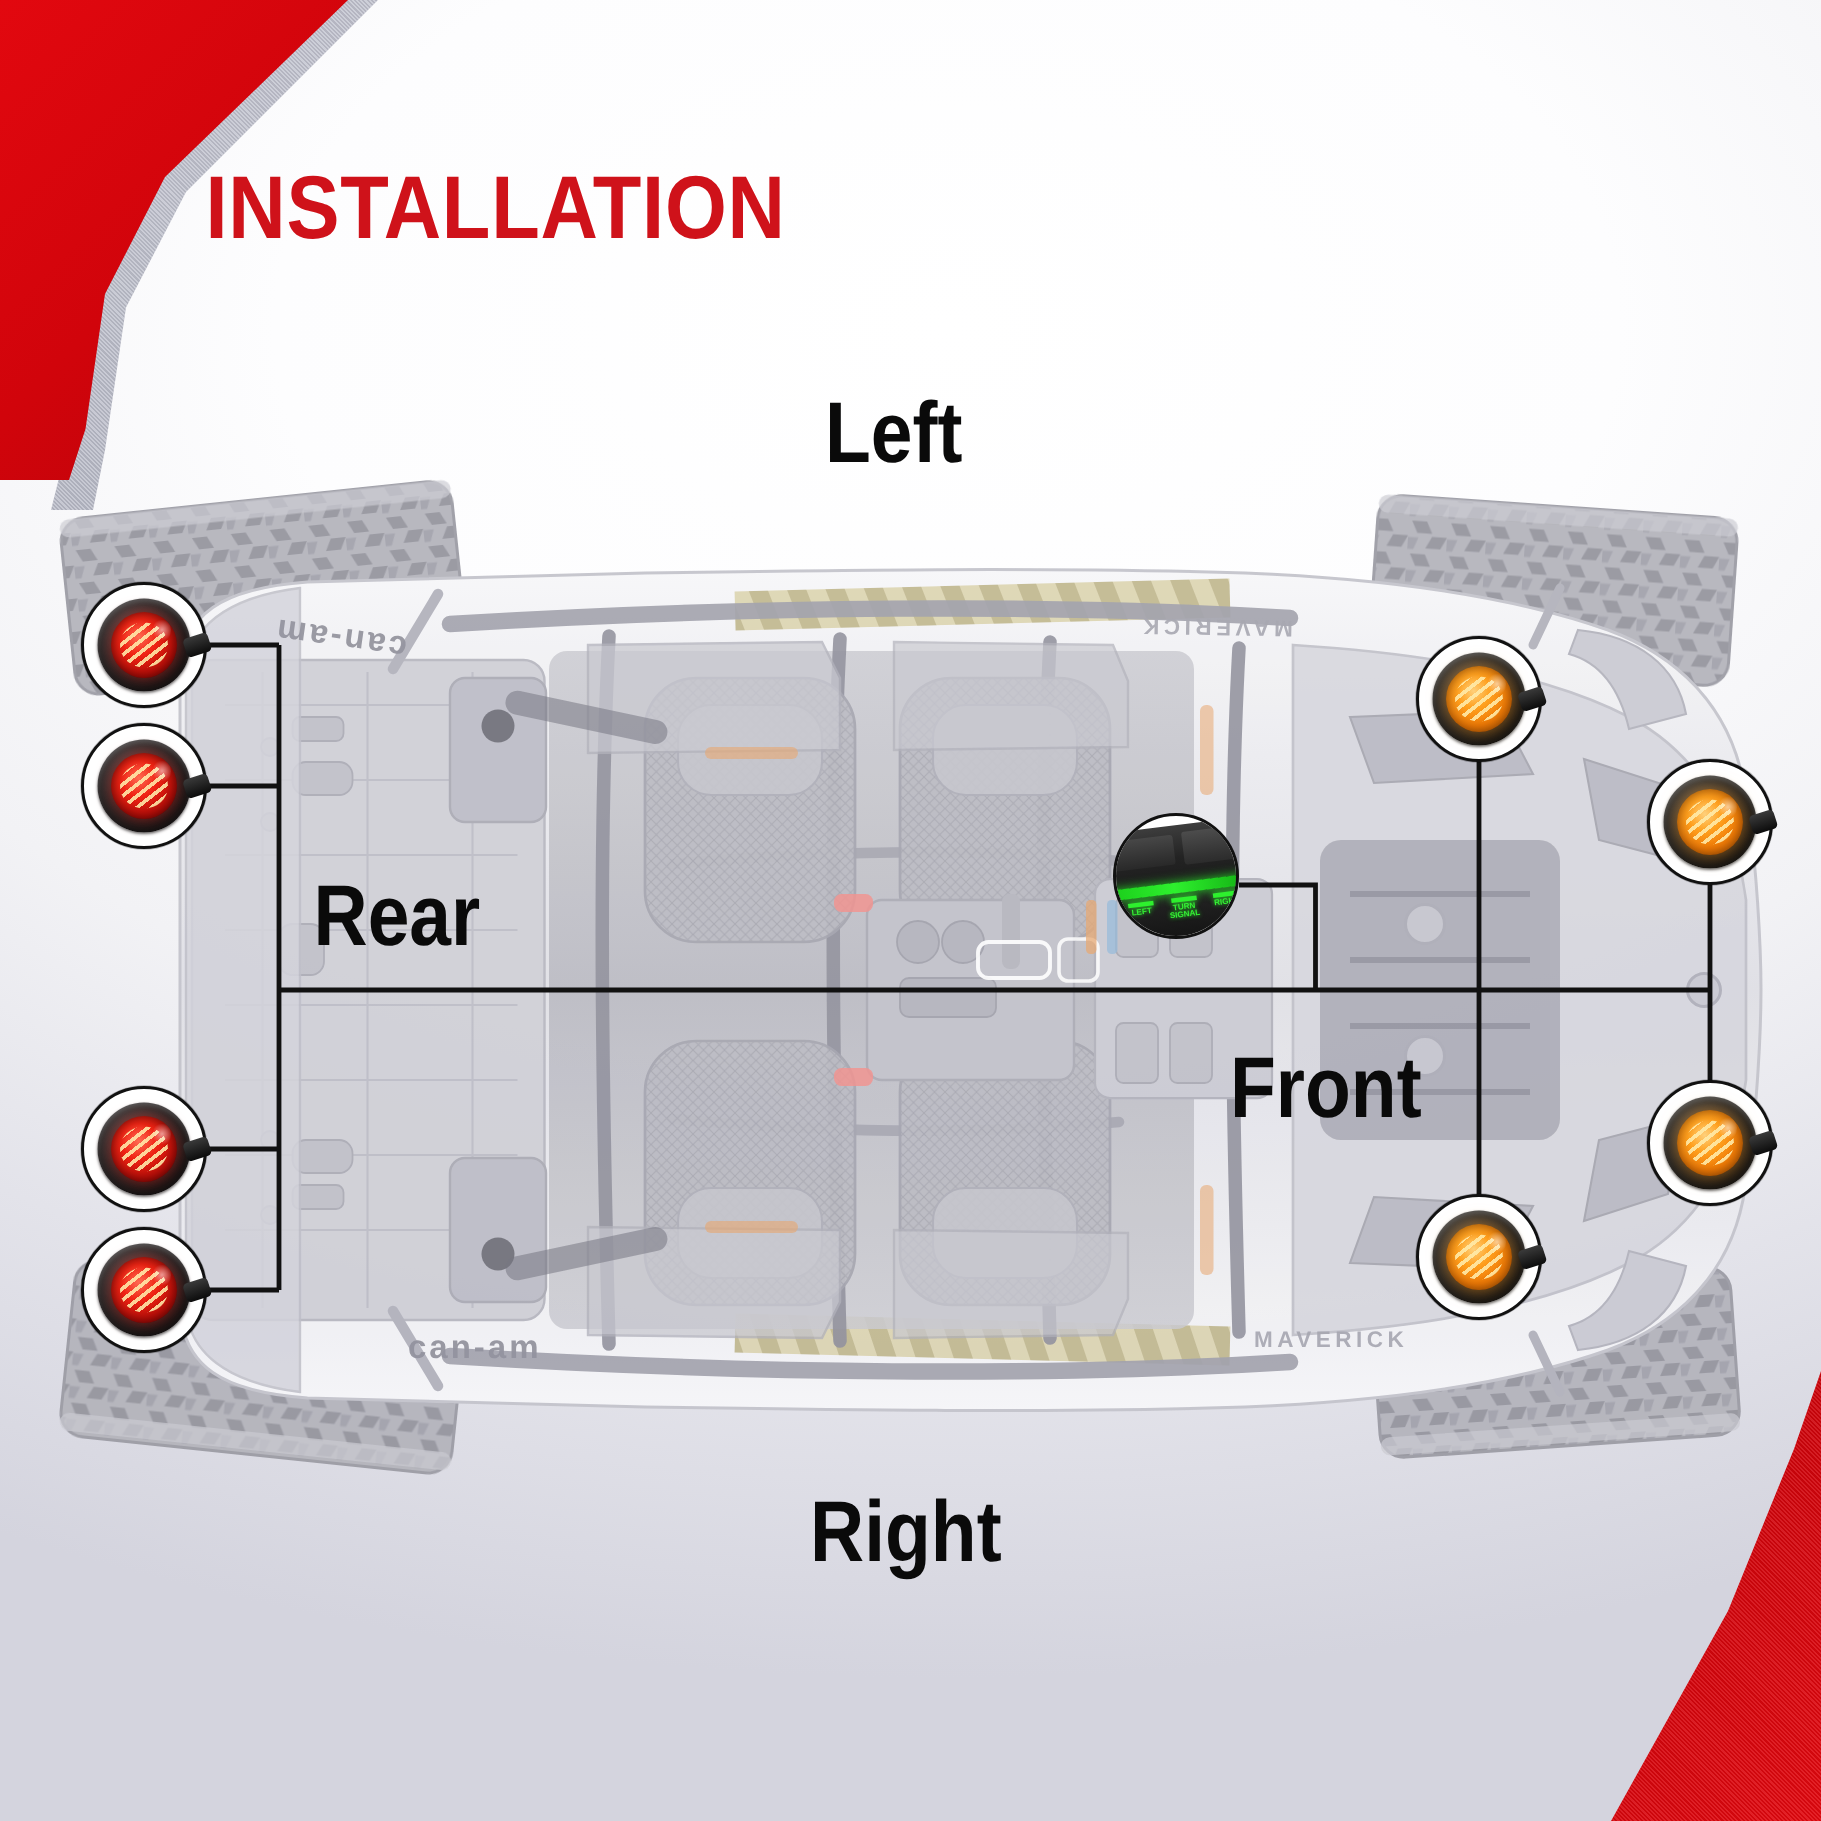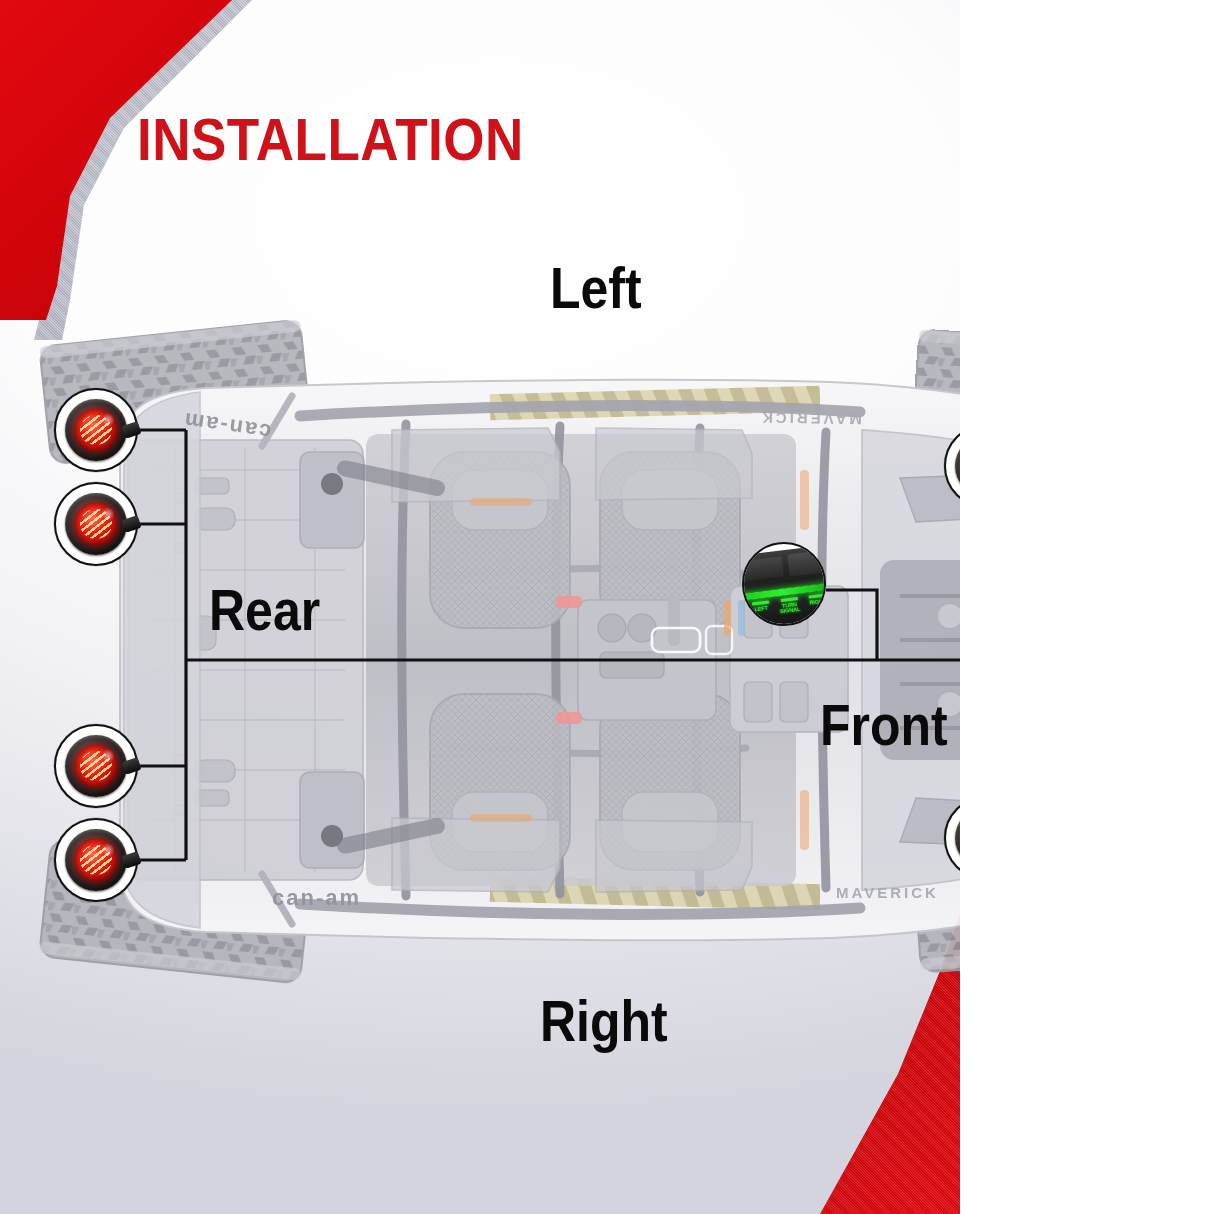--- a/index.html
+++ b/index.html
@@ -5,21 +5,21 @@
   * { margin:0; padding:0; box-sizing:border-box; }
   html,body { width:1214px; height:1214px; }
   body {
     font-family:"Liberation Sans", sans-serif;
     background:#ffffff;
     overflow:hidden;
   }
 
   #stage {
     position:relative;
-    width:960px;
+    width:1214px;
     height:1214px;
     background:
       radial-gradient(ellipse 1400px 900px at 52% 18%, #ffffff 0%, #fdfdfe 32%, #f2f2f5 58%, #e3e3ea 78%, #d4d4de 100%);
     overflow:hidden;
   }
 
   
   .corner-red-tl {
     position:absolute; left:0; top:0; width:300px; height:320px;
     background:linear-gradient(135deg,#e2080f 0%, #d1040b 45%, #b30309 100%);

